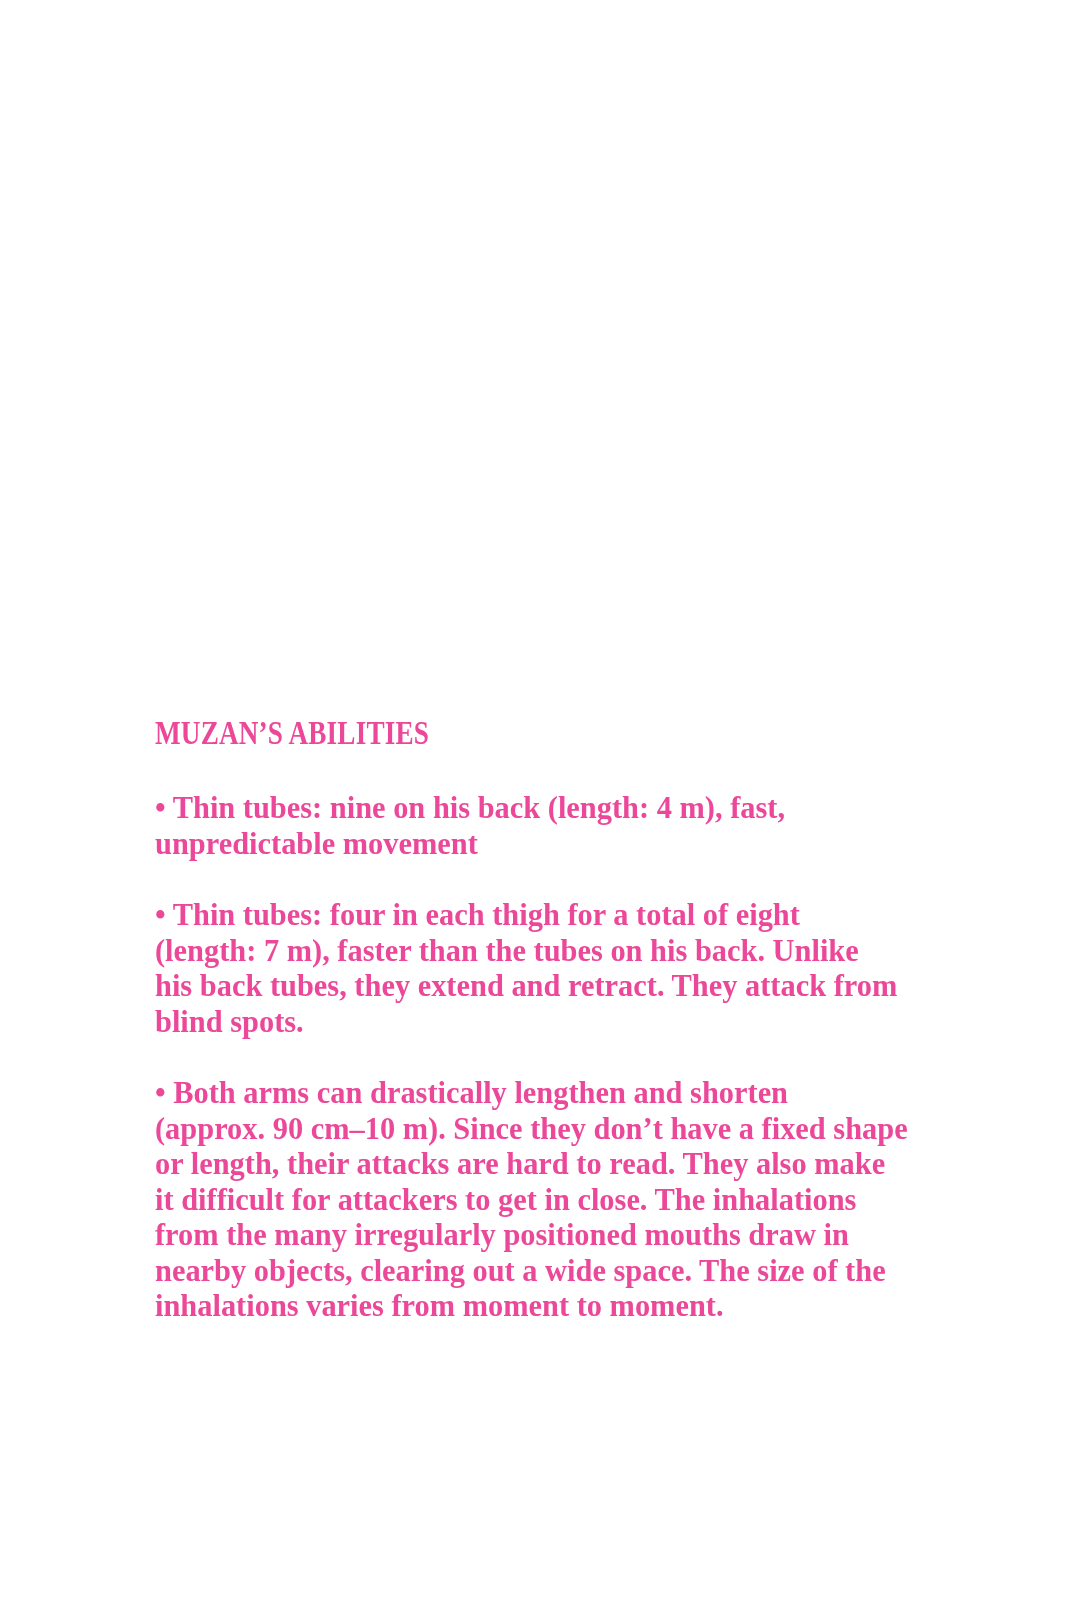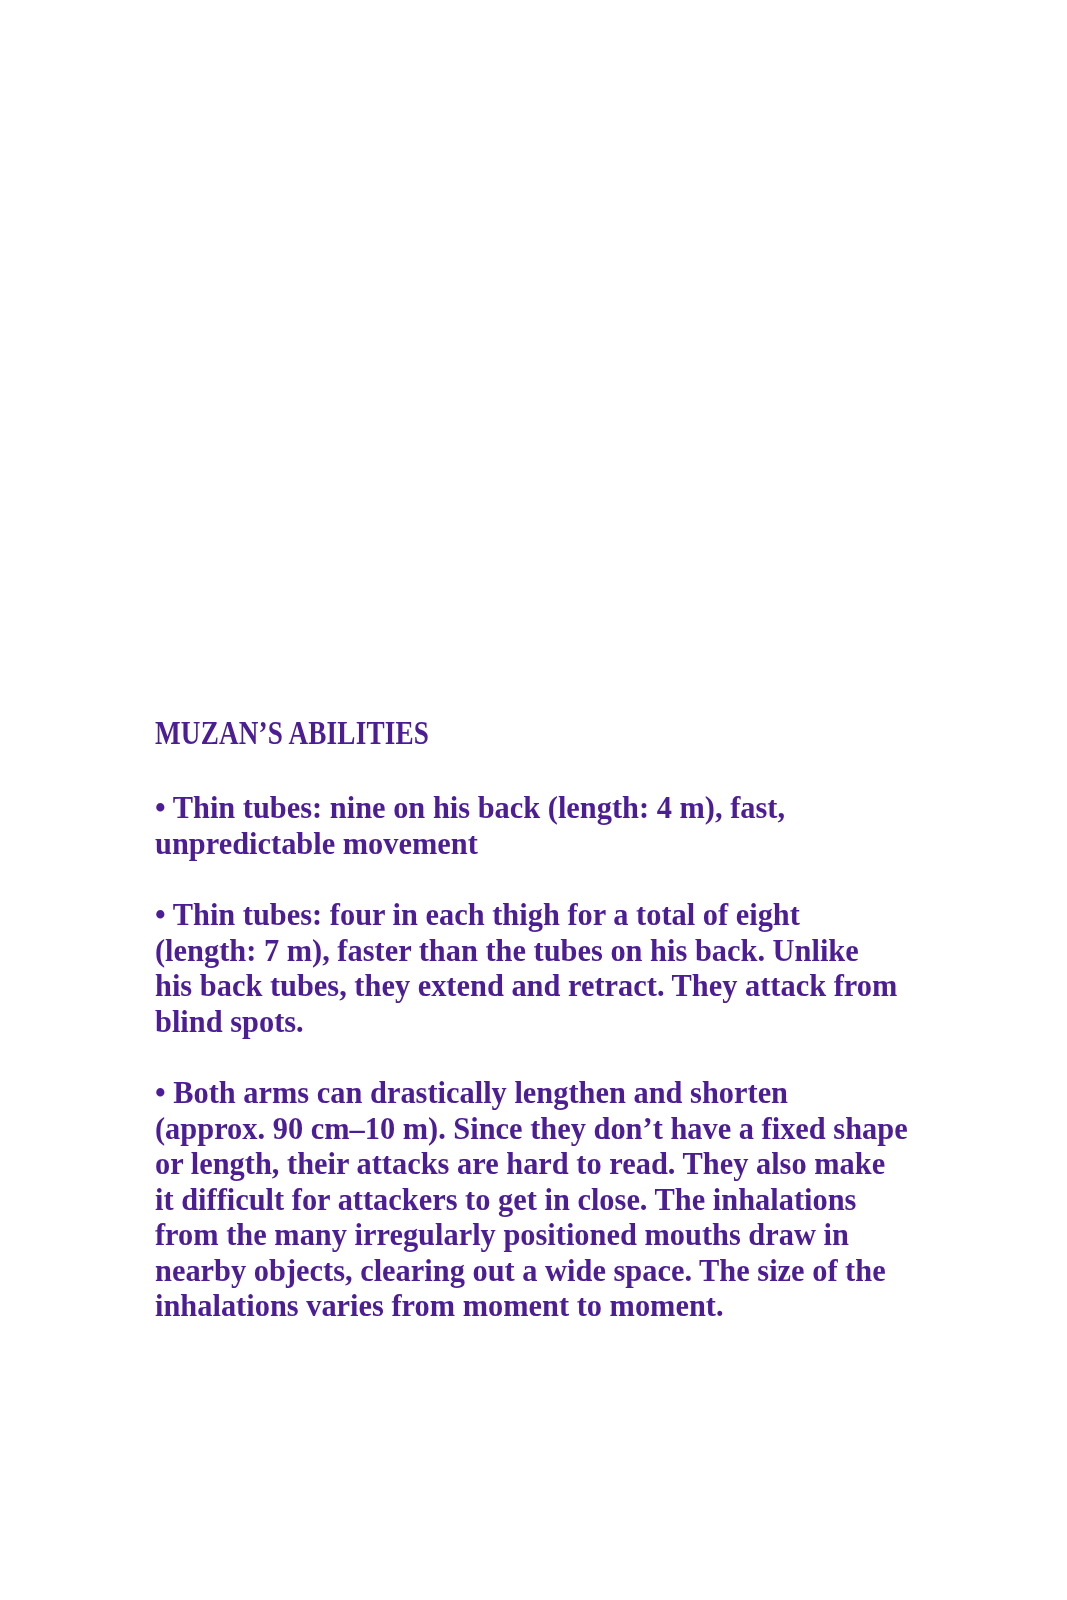--- a/index.html
+++ b/index.html
@@ -17,21 +17,21 @@
     width: 1067px;
     height: 1600px;
     background: #ffffff;
     overflow: hidden;
   }
   .text-block {
     position: absolute;
     left: 155px;
     top: 715px;
     width: 840px;
-    color: #4c1d95;
+    color: #ec4899;
   }
   .heading {
     margin: 0;
     font-size: 34px;
     line-height: 36px;
     font-weight: 700;
     letter-spacing: 0.2px;
     white-space: pre-line;
     transform: scaleX(0.80);
     transform-origin: 0 0;

